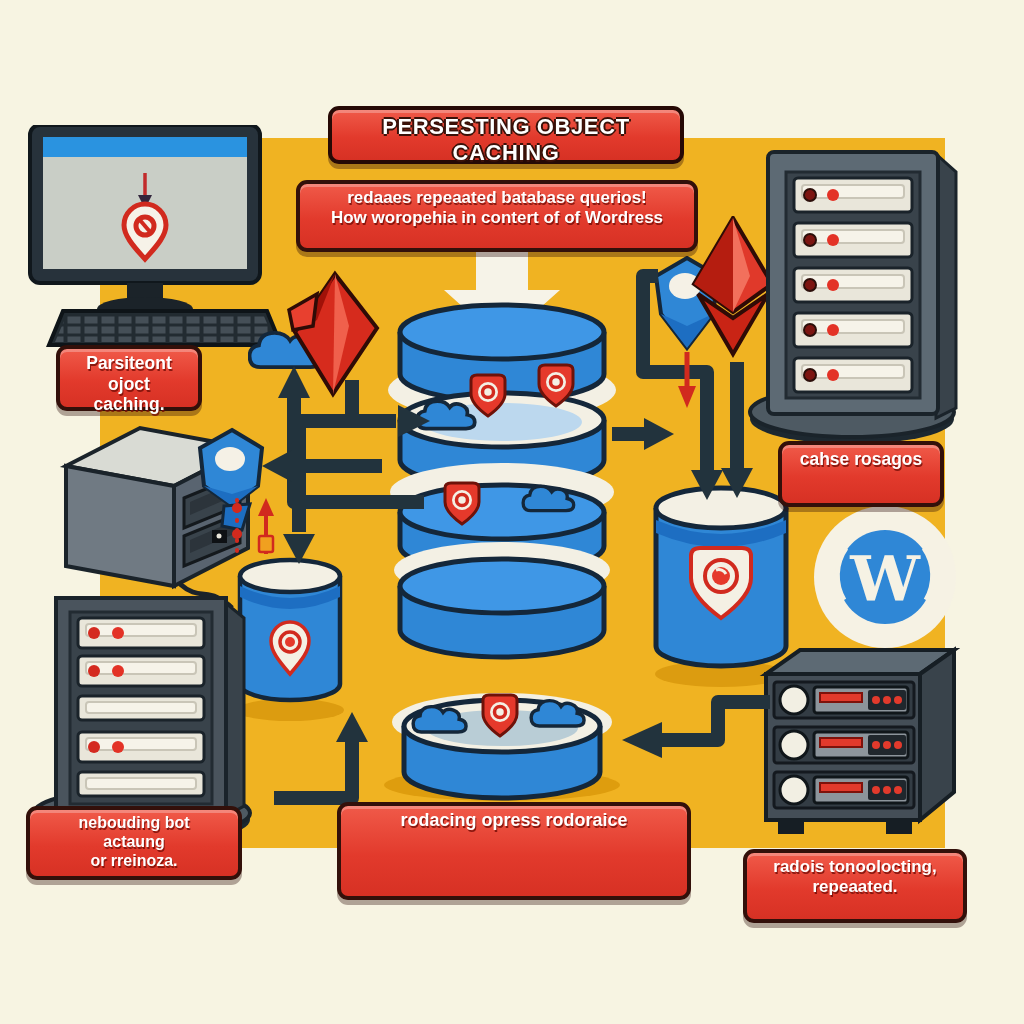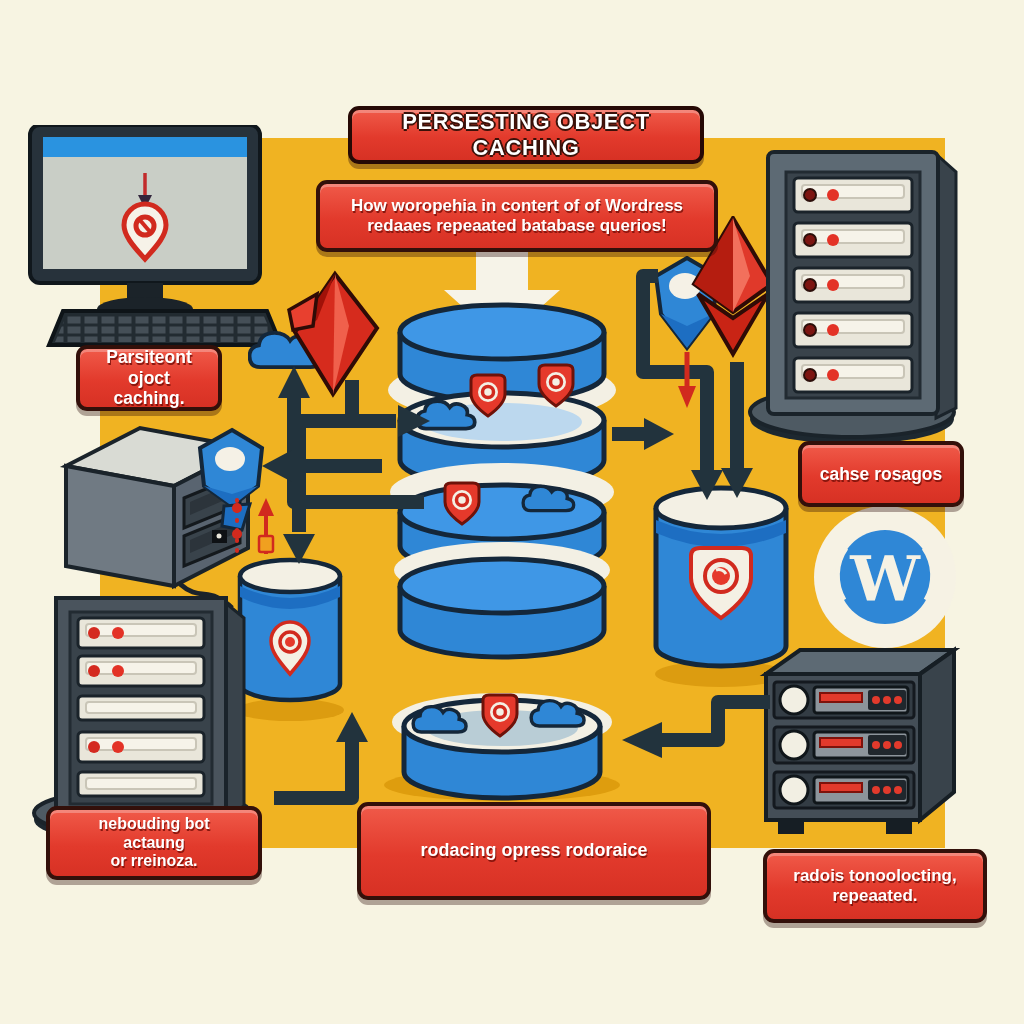--- a/index.html
+++ b/index.html
@@ -7,27 +7,26 @@
   .panel{position:absolute;left:100px;top:138px;width:845px;height:710px;background:#f0b322;}
   .abs{position:absolute;}
   .rbox{
     position:absolute;
     background:linear-gradient(180deg,#f05a49 0%,#e23a2c 55%,#d73124 100%);
     border:4px solid #33100a;
     border-radius:11px;
     color:#ffffff;
     font-weight:bold;
     text-align:center;
-    display:flex;flex-direction:column;justify-content:center;
+    display:flex;flex-direction:column;
     line-height:1.18;
     box-shadow:0 5px 0 rgba(40,10,5,.35), inset 0 3px 0 rgba(255,255,255,.28);
     text-shadow:1px 2px 0 rgba(120,15,8,.85);
     padding:4px 17px;box-sizing:border-box;
     z-index:30;
-    margin-left:20px;
   }
   .title-banner{font-size:22px;letter-spacing:.6px;border-color:#260905;
     text-shadow:-2px 0 0 #3a1109,2px 0 0 #3a1109,0 -2px 0 #3a1109,0 2px 0 #3a1109;}
   .f17{font-size:17px}.f16{font-size:16px}.f18{font-size:18px}.f175{font-size:17.5px}
   svg{display:block}
   .devices{z-index:10}
   .arrows{z-index:20;pointer-events:none}
 </style>
 </head>
 <body>
@@ -327,22 +326,22 @@
       <line x1="687" y1="352" x2="687" y2="388" stroke="#d12a1e" stroke-width="5"></line>
       <polygon points="678,386 696,386 687,408" fill="#d12a1e"></polygon>
     </g>
   </svg>
 
   <div class="rbox title-banner" style="left:328px;top:106px;width:356px;height:58px">
     <div>PERSESTING OBJECT CACHING</div>
   </div>
 
   <div class="rbox f17" style="left:296px;top:180px;width:402px;height:72px">
+    <div>redaaes repeaated batabase querios!</div>
     <div>How woropehia in contert of of Wordress</div>
-    <div>redaaes repeaated batabase querios!</div>
   </div>
 
   <div class="rbox f175" style="left:56px;top:345px;width:146px;height:66px">
     <div>Parsiteont ojoct</div>
     <div>caching.</div>
   </div>
 
   <div class="rbox f175" style="left:778px;top:441px;width:166px;height:66px">
     <div>cahse rosagos</div>
   </div>

